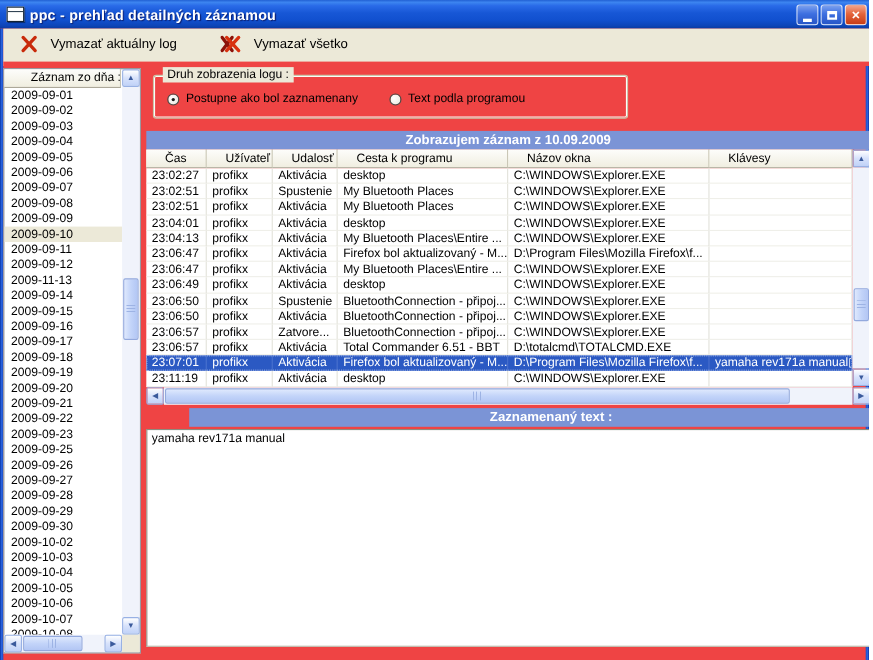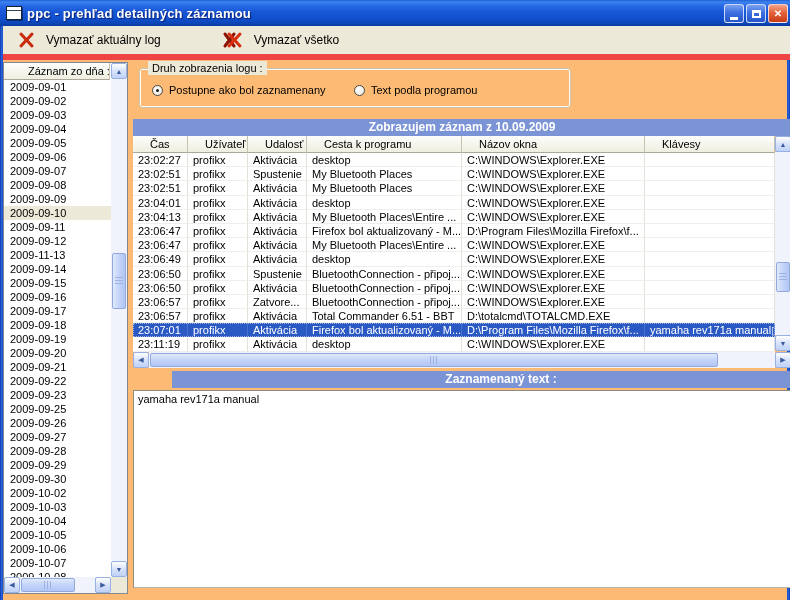--- a/index.html
+++ b/index.html
@@ -1,18 +1,18 @@
 <!DOCTYPE html>
 <html><head>
 <meta charset="utf-8">
 <style>
   * { margin:0; padding:0; box-sizing:border-box; }
   html,body { width:794px; height:600px; }
   body { font-family:"Liberation Sans", sans-serif; font-size:11px; color:#000; }
-  .window { position:relative; width:790px; height:600px; background:#fdba74; overflow:hidden; }
+  .window { position:relative; width:790px; height:600px; background:#ef4444; overflow:hidden; }
 
   
   .border-left, .border-right { position:absolute; top:26px; bottom:0; width:3px;
     background:linear-gradient(90deg,#0831a0,#2a62dd 40%,#1b4fc8); }
   .border-left { left:0; }
   .border-right { right:0; background:linear-gradient(90deg,#1b4fc8,#2a62dd 60%,#0831a0); }
 
   
   .titlebar { position:absolute; left:0; top:0; width:794px; height:26px;
     background:linear-gradient(180deg,#2160d3 0%,#3d85f0 8%,#2a6be8 20%,#1757d6 45%,#1150cf 70%,#0d45b8 90%,#0a3a9e 100%);
@@ -24,21 +24,21 @@
   .win-btns { position:absolute; right:6px; top:4px; display:flex; gap:2px; }
   .win-btn { width:20px; height:19px; border:1px solid rgba(255,255,255,.75); border-radius:3px;
     background:linear-gradient(180deg,#7ba1ef,#3d6fe0 45%,#2856c8); color:#fff;
     display:flex; align-items:center; justify-content:center; font-size:10px; font-weight:bold; }
   .win-btn.close { background:linear-gradient(180deg,#f3a48a,#e4633c 45%,#c83c16); }
   .glyph-min { width:8px; height:3px; background:#fff; margin-top:9px; }
   .glyph-max { width:9px; height:8px; border:2px solid #fff; border-top-width:3px; }
 
   
   .toolbar { position:absolute; left:3px; top:26px; width:788px; height:34px; background:#ece9d8;
-    display:flex; border-bottom:6px solid #ef4444;gap:23px; }
+    display:flex; border-bottom:4px solid #ef4444; }
   .tool-btn { display:flex; align-items:center; gap:9px; height:28px; padding:0 8px; background:transparent; border:none; }
   .tool-btn:first-child { margin-left:6px; }
   .tool-btn + .tool-btn { margin-left:22px; }
   .tool-btn svg { display:block; }
   .tool-label { font-size:12px; }
 
   
   .sidebar { position:absolute; left:3px; top:62px; width:125px; height:532px;
     background:#fff; border:1px solid #828790; }
   .sb-header { position:absolute; left:0; top:0; width:106px; height:17px;

